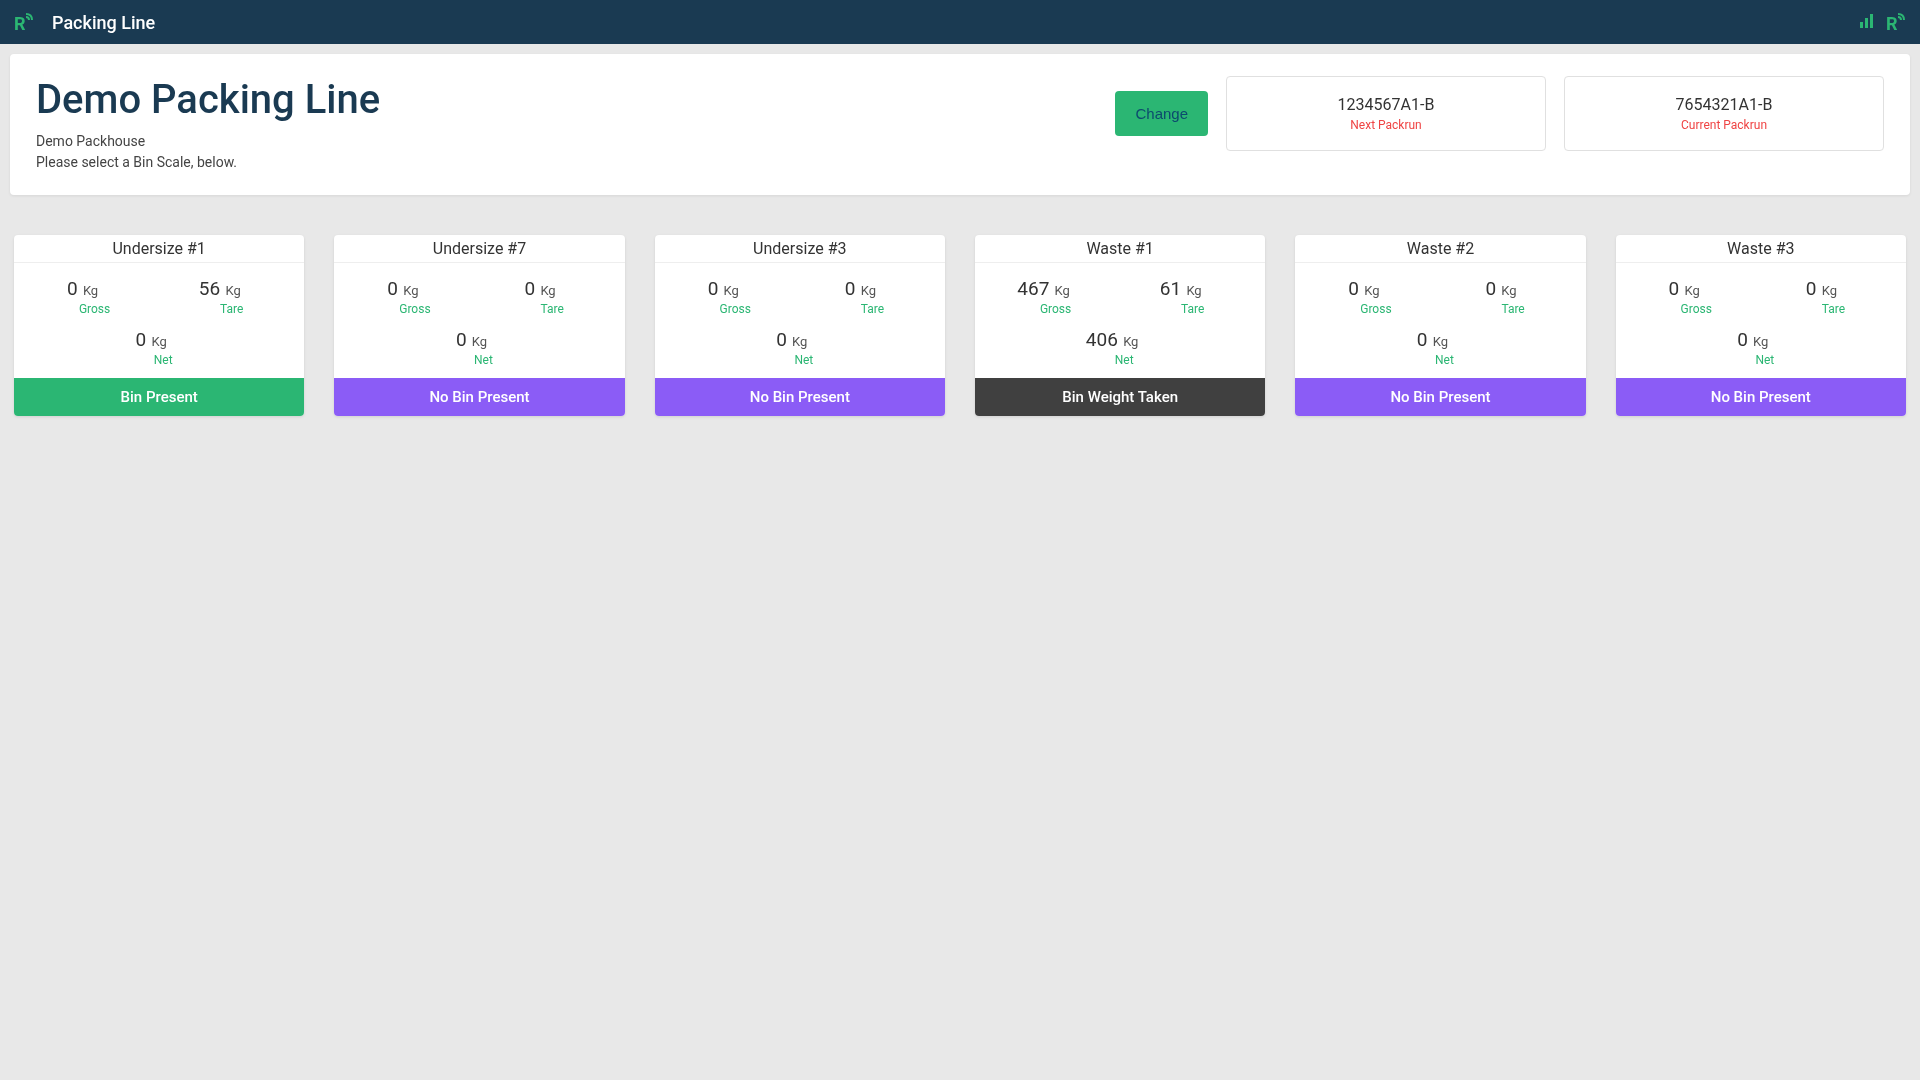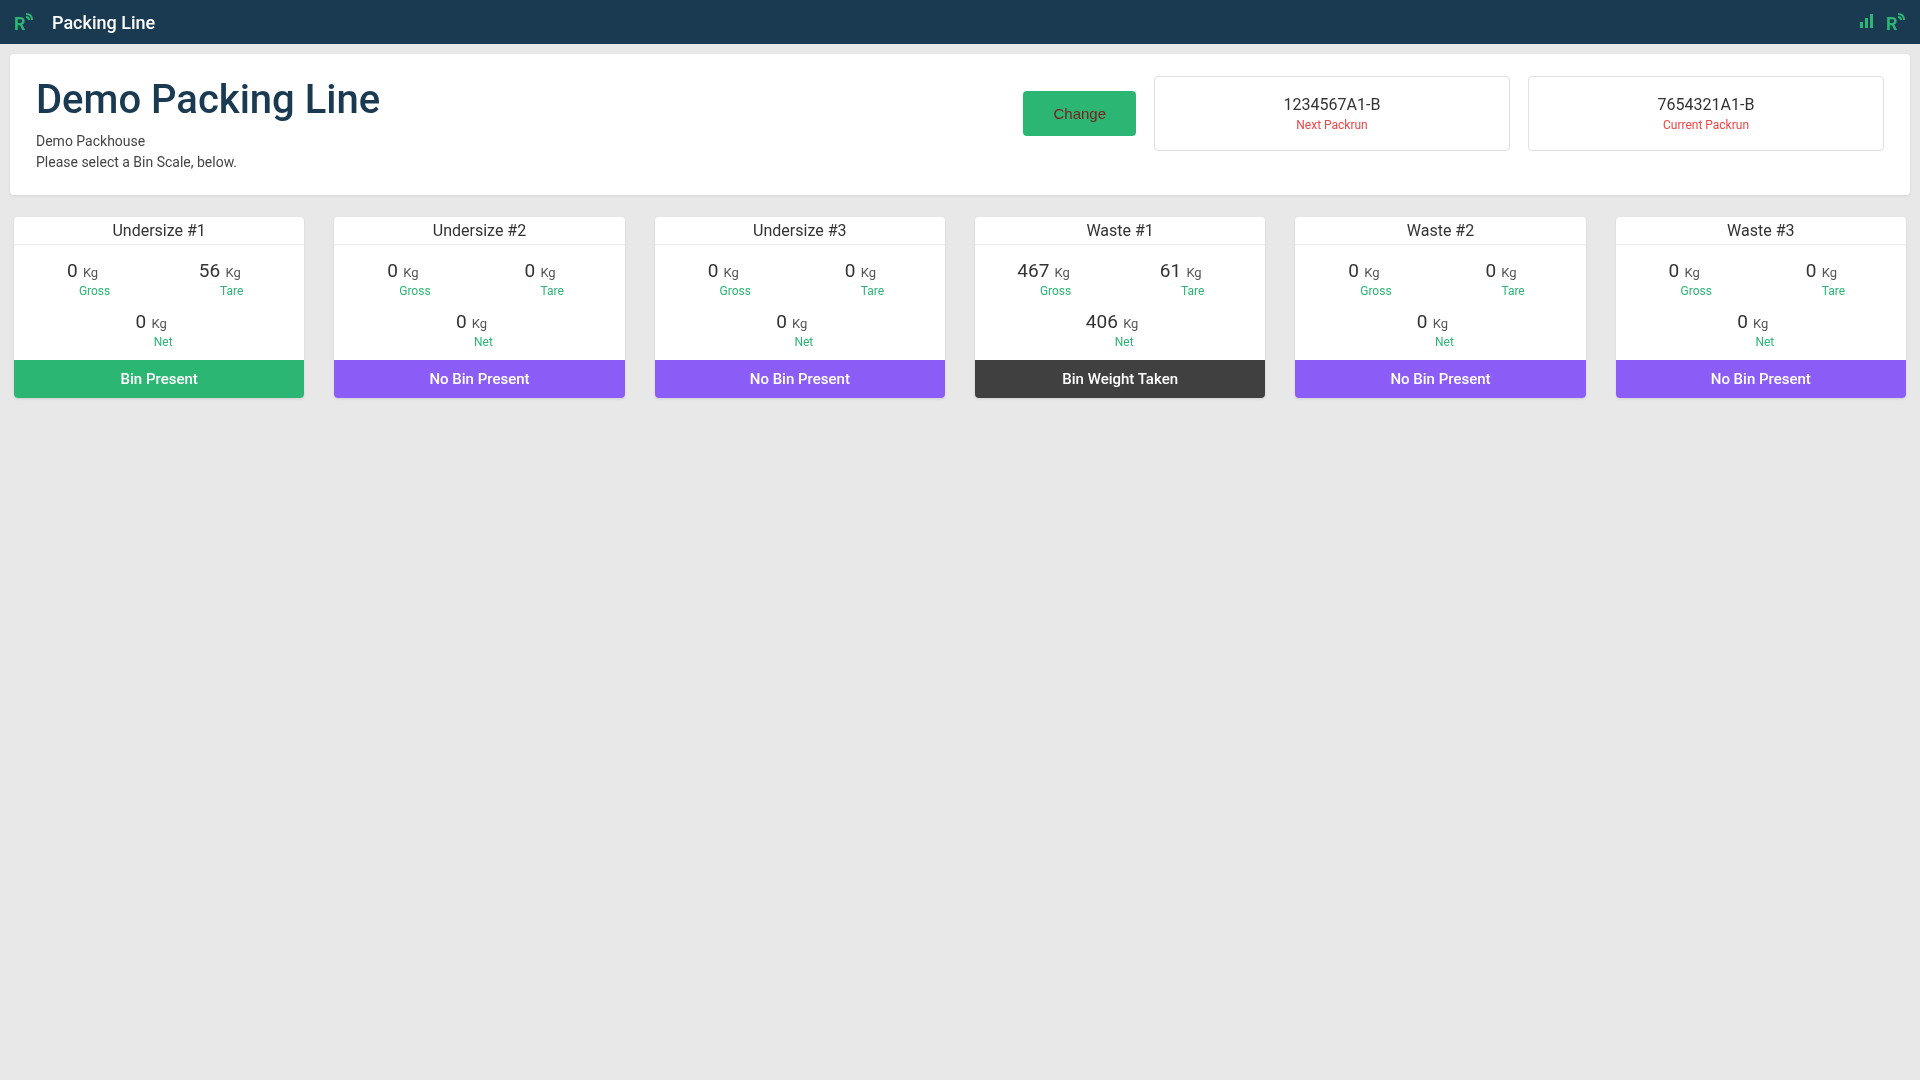--- a/index.html
+++ b/index.html
@@ -63,21 +63,21 @@
 
     
     .header-card {
       background: #fff;
       border-radius: 4px;
       padding: 22px 26px;
       display: flex;
       align-items: flex-start;
       justify-content: space-between;
       box-shadow: 0 1px 3px rgba(0,0,0,0.08);
-      margin-bottom: 22px;
+      margin-bottom: 40px;
     }
 
     .header-left {
       flex: 1;
     }
 
     .page-title {
       font-size: 40px;
       font-weight: 500;
       color: #1a3a52;
@@ -91,34 +91,34 @@
     }
 
     .header-right {
       display: flex;
       align-items: stretch;
       gap: 18px;
     }
 
     .change-button {
       background: #2bb673;
-      color: #7f1d1d;
+      color: #0c4a6e;
       border: none;
       border-radius: 4px;
-      padding: 14px 30px;
+      padding: 14px 20px;
       font-size: 15px;
       cursor: pointer;
       align-self: center;
     }
 
     .packrun-card {
       border: 1px solid #e0e0e0;
       border-radius: 4px;
       padding: 18px 20px;
-      width: 356px;
+      width: 320px;
       text-align: center;
       background: #fff;
     }
 
     .packrun-id {
       font-size: 16px;
       color: #333;
       margin-bottom: 4px;
     }
 
@@ -274,21 +274,21 @@
             <div class="bin-metric">
               <div><span class="bin-value">56</span><span class="bin-unit"> Kg</span></div>
               <div class="bin-metric-label">Tare</div>
             </div>
           </div>
           <div class="bin-net-row"><div class="bin-metric" style="display: inline-block;"><div><span class="bin-value">0</span><span class="bin-unit"> Kg</span></div><div class="bin-metric-label">Net</div></div></div>
         </div>
         <div class="bin-status present">Bin Present</div>
       </div>
       <div class="bin-card">
-        <div class="bin-header">Undersize #2</div>
+        <div class="bin-header">Undersize #7</div>
         <div class="bin-body">
           <div class="bin-row">
             <div class="bin-metric">
               <div><span class="bin-value">0</span><span class="bin-unit"> Kg</span></div>
               <div class="bin-metric-label">Gross</div>
             </div>
             <div class="bin-metric">
               <div><span class="bin-value">0</span><span class="bin-unit"> Kg</span></div>
               <div class="bin-metric-label">Tare</div>
             </div>

